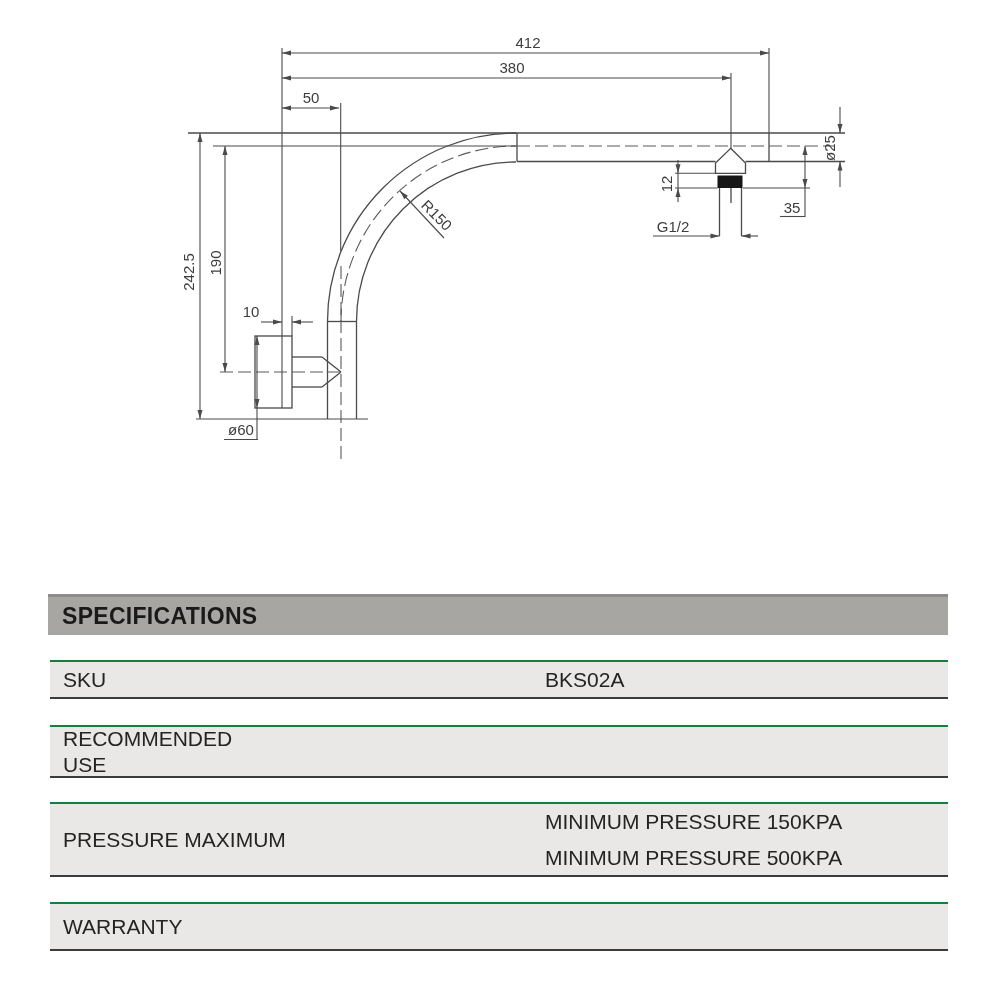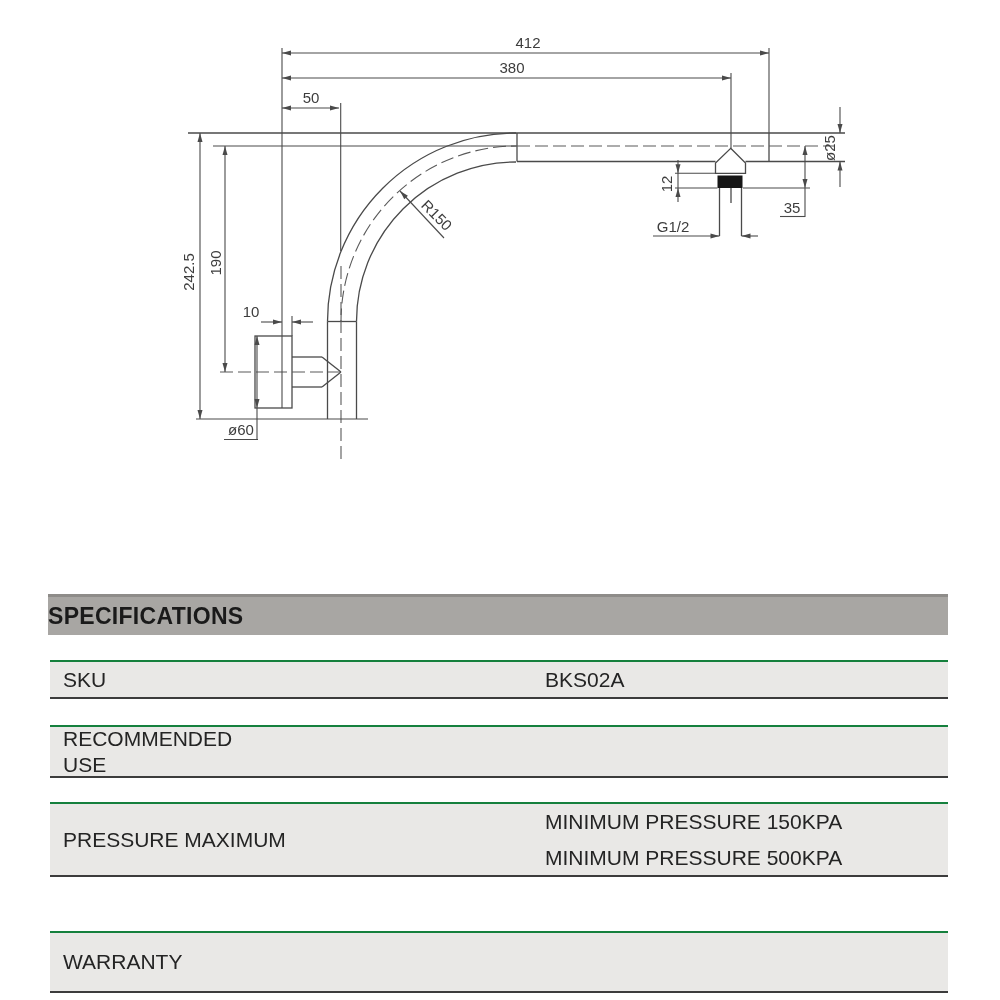--- a/index.html
+++ b/index.html
@@ -9,21 +9,21 @@
   }
   svg text{
     font-family:"Liberation Sans", sans-serif;
     font-size:15px;fill:#3d3d3d;
   }
   .drawing{position:absolute;left:0;top:0;}
   
   .spec-header{
     position:absolute;left:48px;top:594px;width:900px;height:41px;
     background:#a8a6a3;border-top:3px solid #8e8c89;box-sizing:border-box;
-    display:flex;align-items:center;
+    display:flex;align-items:center;padding-left:14px;
     font-size:23px;font-weight:bold;color:#1a1a1a;letter-spacing:0.3px;text-align:right;
   }
   .spec-row{
     position:absolute;left:50px;width:898px;background:#e9e8e6;
     border-top:2px solid #15803d;border-bottom:2px solid #3c3c3c;
     box-sizing:border-box;color:#242424;font-size:21px;
   }
   .spec-label{
     position:absolute;left:13px;top:0;bottom:0;width:460px;
     display:flex;flex-direction:column;justify-content:center;line-height:26px;
@@ -184,17 +184,17 @@
 <div class="spec-row" style="top:802px;height:75px;">
   <div class="spec-label">
     <span>PRESSURE MAXIMUM</span>
   </div>
   <div class="spec-value">
     <span>MINIMUM PRESSURE 150KPA</span>
     <span>MINIMUM PRESSURE 500KPA</span>
   </div>
 </div>
 
-<div class="spec-row" style="top:902px;height:62px;margin-top:29px;">
+<div class="spec-row" style="top:902px;height:49px;">
   <div class="spec-label">
     <span>WARRANTY</span>
   </div>
 </div>
 
 </body></html>

